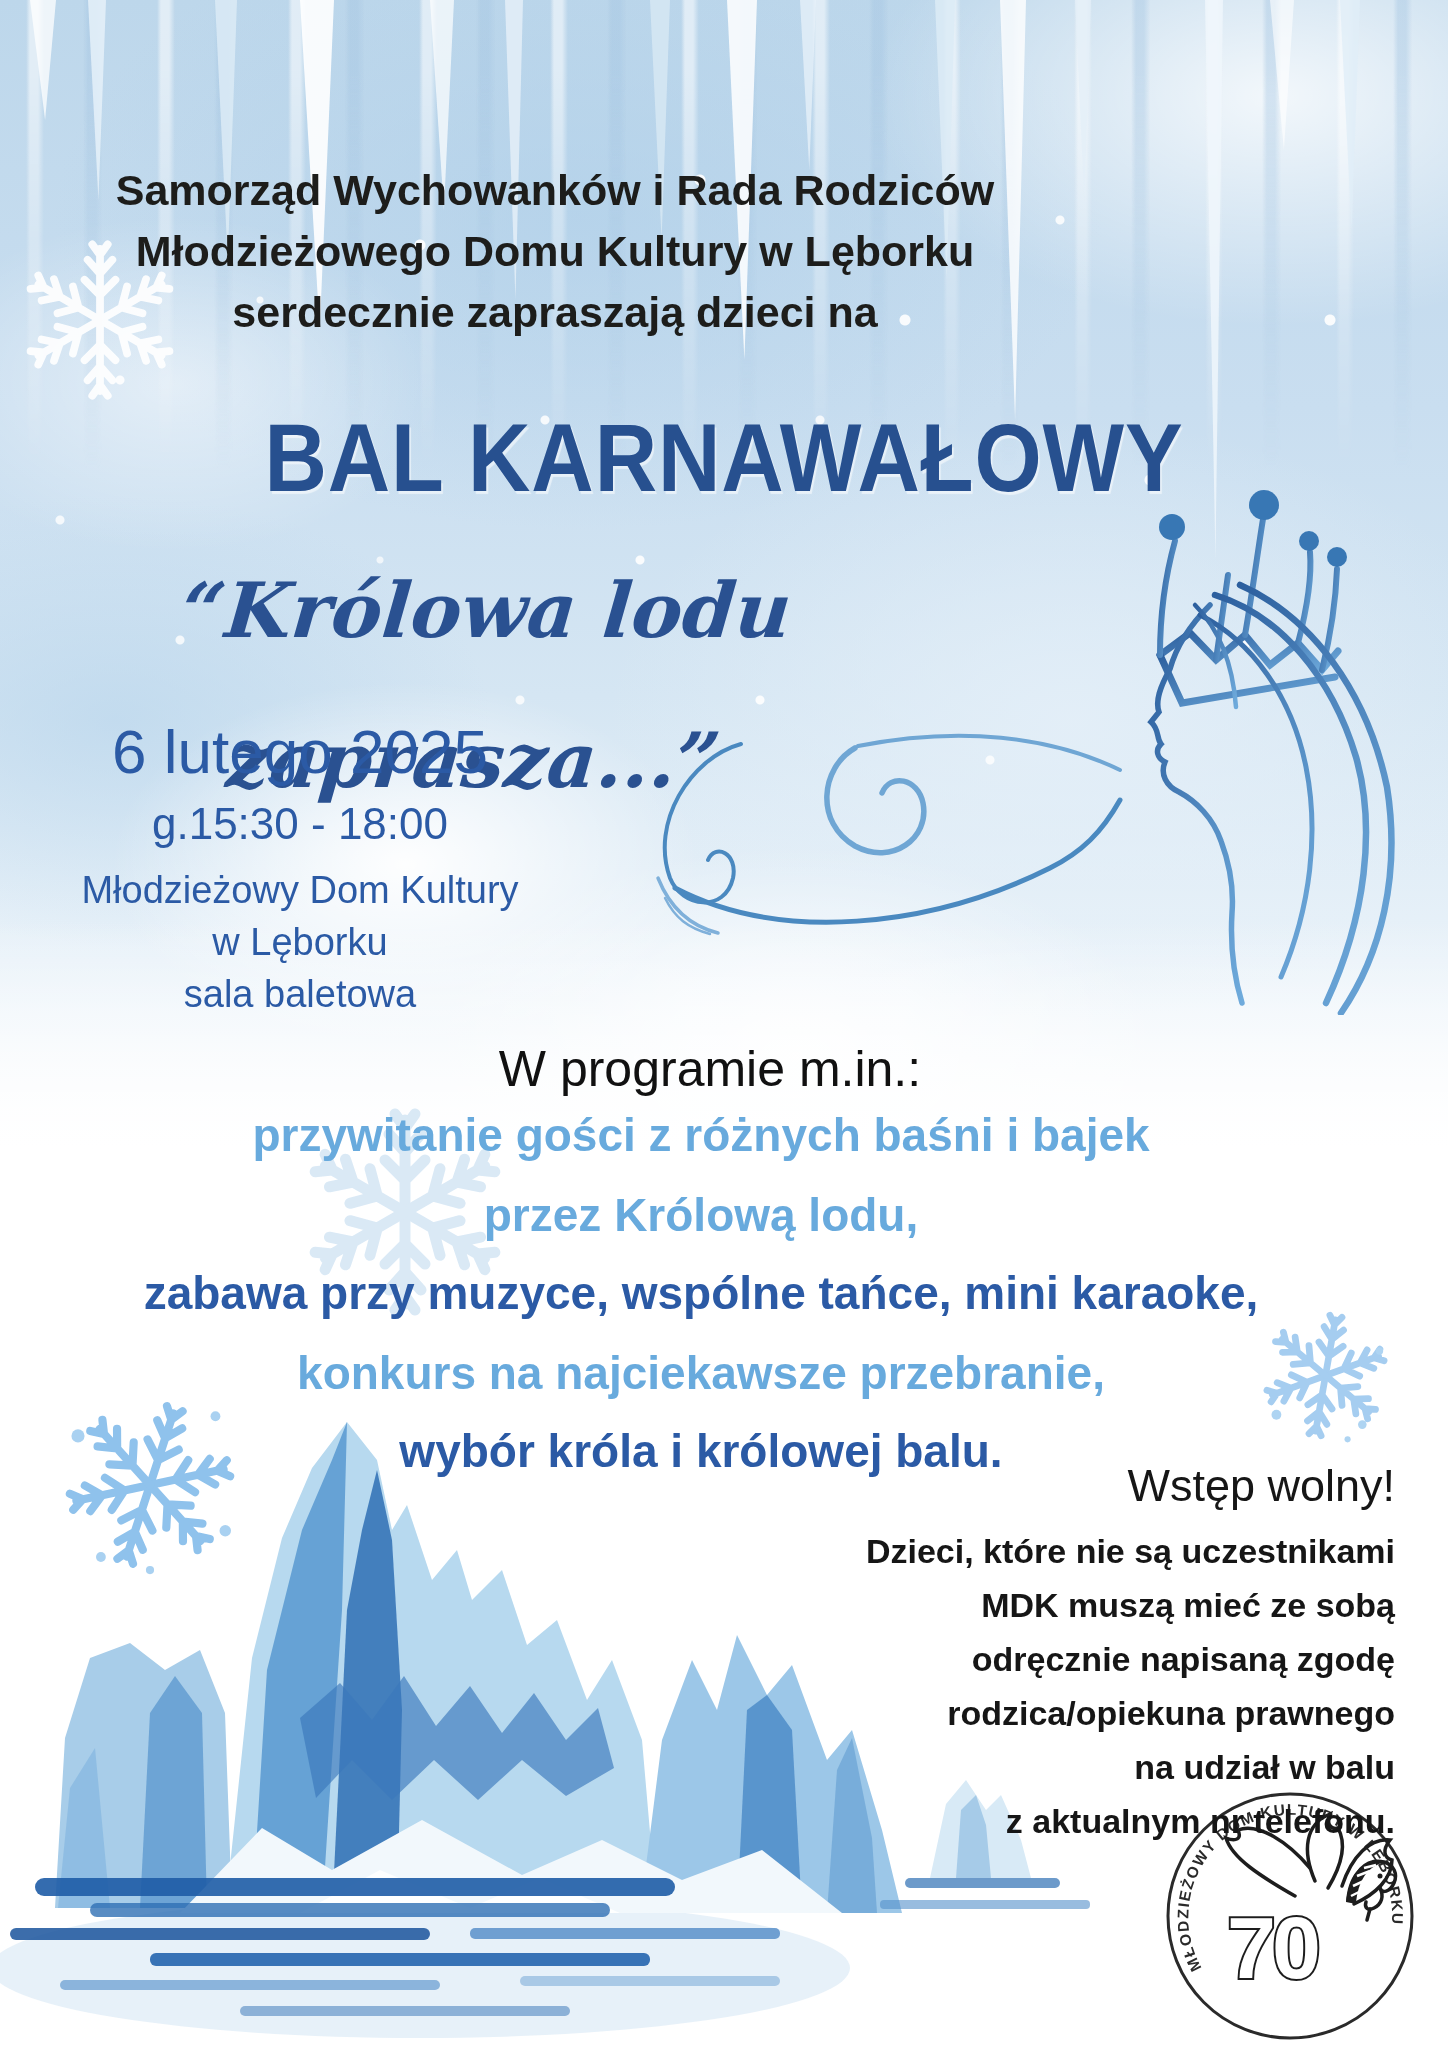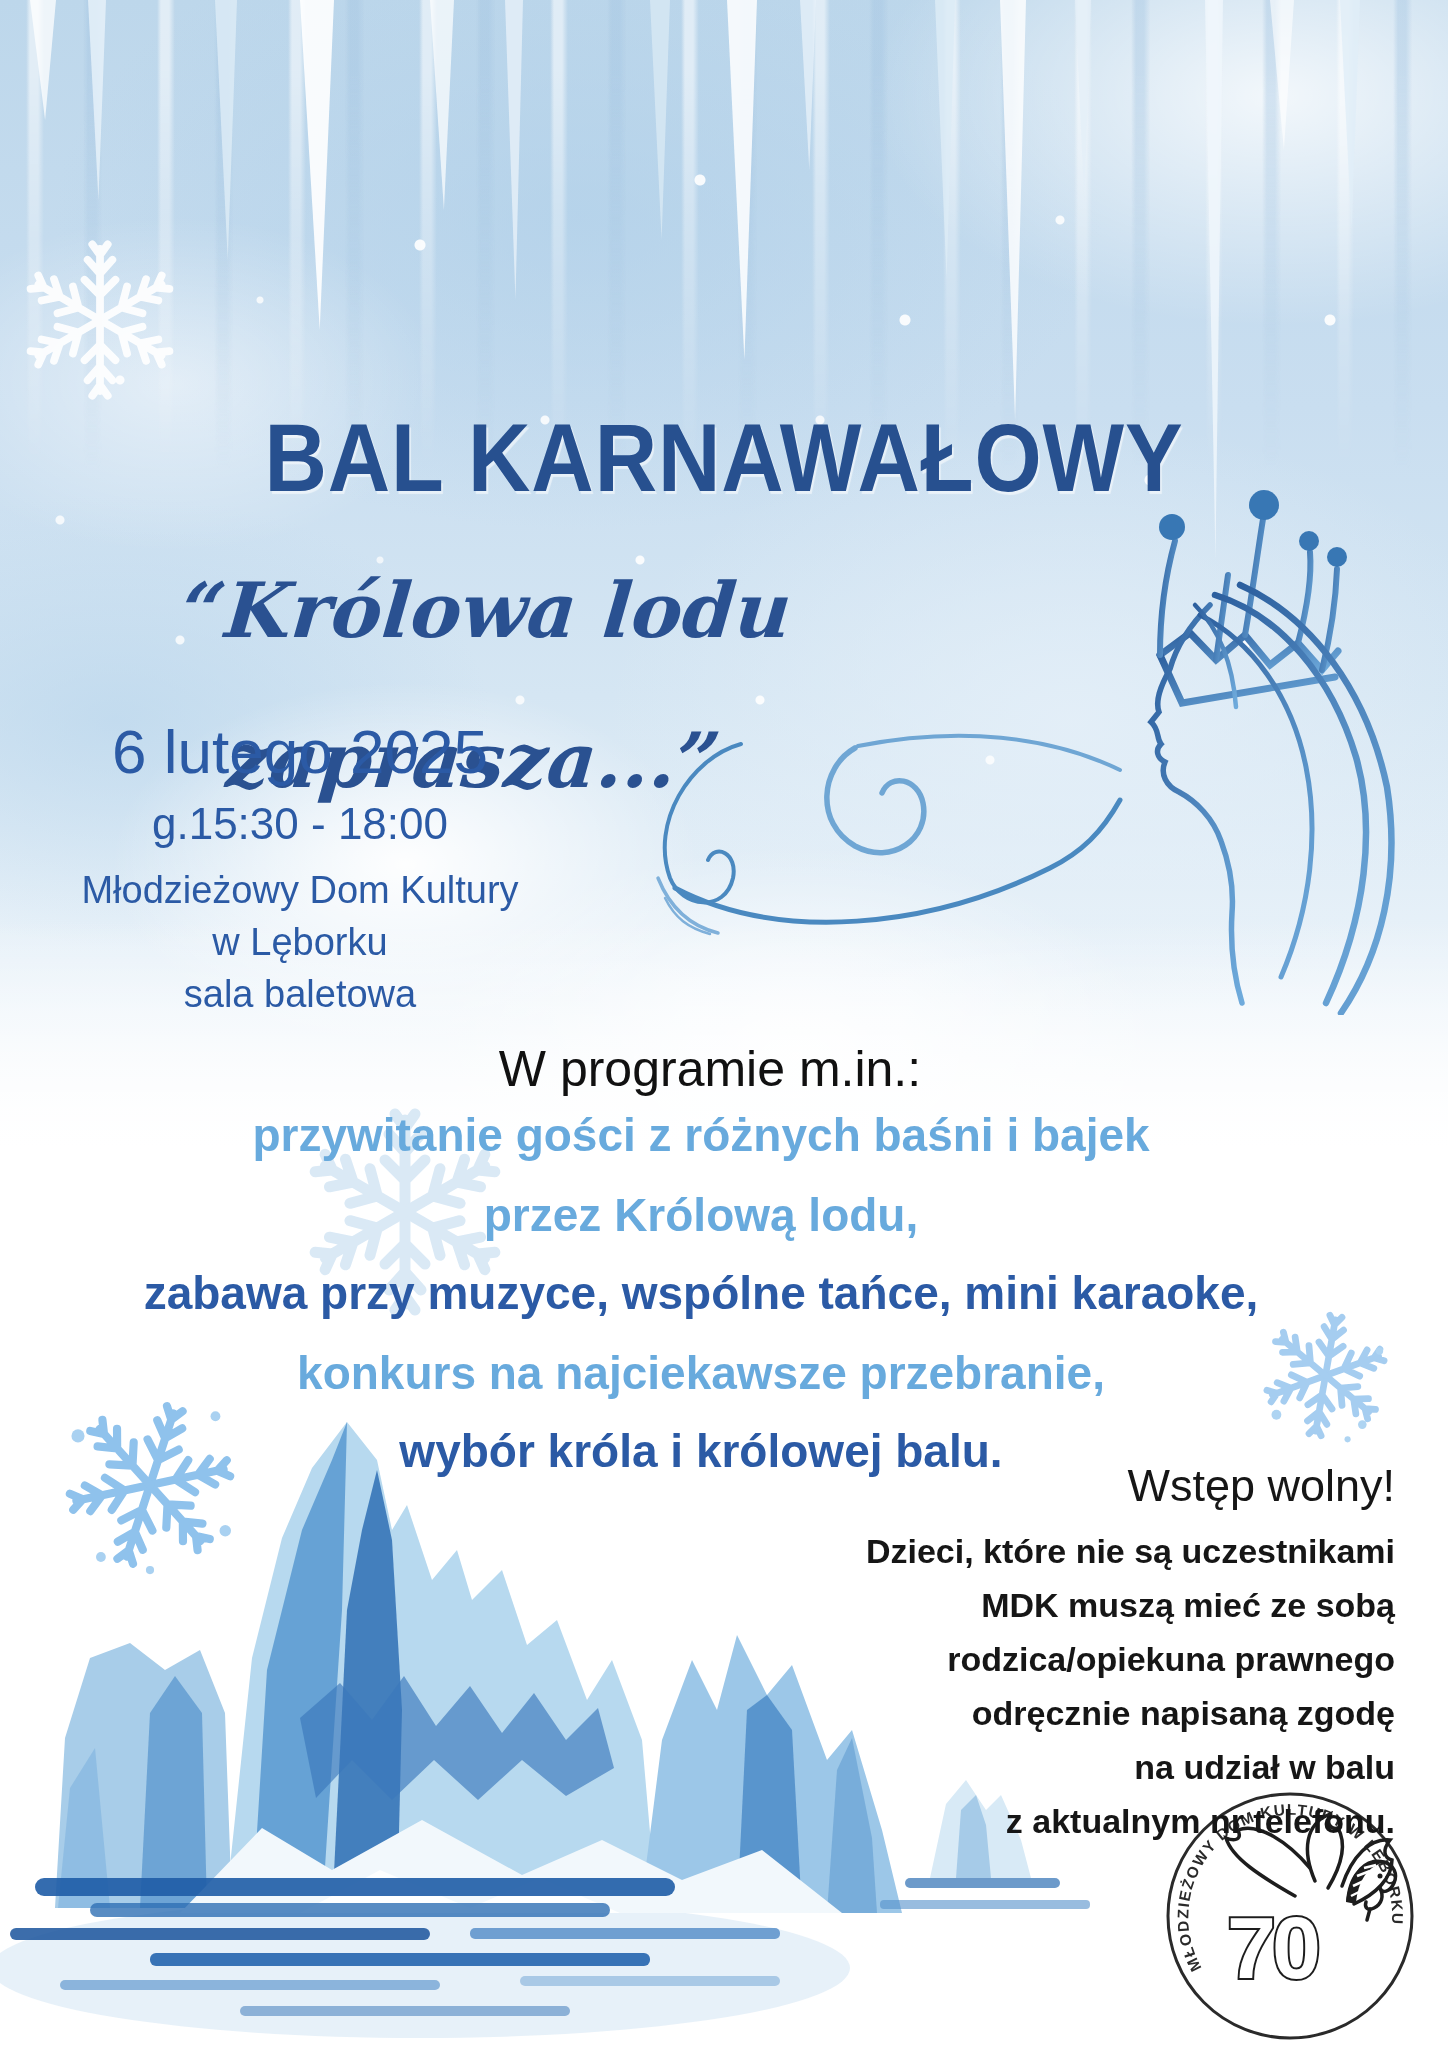--- a/index.html
+++ b/index.html
@@ -183,20 +183,25 @@
 
       <path d="M350,150 C325,175 315,196 310,214 C300,232 295,246 299,257 L291,267 C300,275 296,283 301,289 C295,295 297,303 305,307 C300,319 306,331 319,337 C336,346 353,363 361,386 C370,410 374,432 372,458 C370,492 374,522 382,548" stroke-width="5.5"></path>
 
       <path d="M355,140 C420,160 472,222 496,302 C516,372 506,462 466,548" stroke-width="6.5"></path>
       <path d="M380,130 C452,162 507,237 527,332 C541,420 521,500 481,558" stroke-width="6.5"></path>
       <path d="M340,160 C392,186 432,242 446,312 C459,377 451,452 421,522" stroke-width="5"></path>
       <path d="M335,150 C361,176 373,212 376,252" stroke-width="4.5"></path>
     </g>
   </svg>
 
+  <div class="hdr">
+    <div>Samorząd Wychowanków i Rada Rodziców</div>
+    <div>Młodzieżowego Domu Kultury w Lęborku</div>
+    <div>serdecznie zapraszają dzieci na</div>
+  </div>
 
   <div class="title">BAL KARNAWAŁOWY</div>
   <div class="subtitle">“Królowa lodu zaprasza...”</div>
 
   <div class="when">
     <div class="date">6 lutego 2025</div>
     <div class="time">g.15:30 - 18:00</div>
     <div class="venue-wrap">
       <div class="venue">Młodzieżowy Dom Kultury</div>
       <div class="venue">w Lęborku</div>
@@ -208,22 +213,22 @@
   <div class="prog light p0">przywitanie gości z różnych baśni i bajek</div>
   <div class="prog light p1">przez Królową lodu,</div>
   <div class="prog dark p2">zabawa przy muzyce, wspólne tańce, mini karaoke,</div>
   <div class="prog light p3">konkurs na najciekawsze przebranie,</div>
   <div class="prog dark p4">wybór króla i królowej balu.</div>
 
   <div class="admission">
     <div class="adm-title">Wstęp wolny!</div>
     <div class="adm-line">Dzieci, które nie są uczestnikami</div>
     <div class="adm-line">MDK muszą mieć ze sobą</div>
+    <div class="adm-line">odręcznie napisaną zgodę</div>
     <div class="adm-line">rodzica/opiekuna prawnego</div>
-    <div class="adm-line">odręcznie napisaną zgodę</div>
     <div class="adm-line">na udział w balu</div>
     <div class="adm-line">z aktualnym nr telefonu.</div>
   </div>
 
   <svg class="svgabs" style="left:0;top:1408px" width="1160" height="640" viewBox="0 0 1160 640">
     <ellipse cx="420" cy="560" rx="430" ry="70" fill="#cfe4f4" opacity=".5"></ellipse>
 
     <polygon points="55,500 65,330 90,250 130,235 165,262 200,242 225,305 232,500" fill="#a8cde9"></polygon>
     <polygon points="140,500 150,305 175,268 202,305 207,500" fill="#5e9ad0" opacity=".8"></polygon>
     <polygon points="58,500 70,380 95,340 110,500" fill="#84b6e0" opacity=".7"></polygon>

